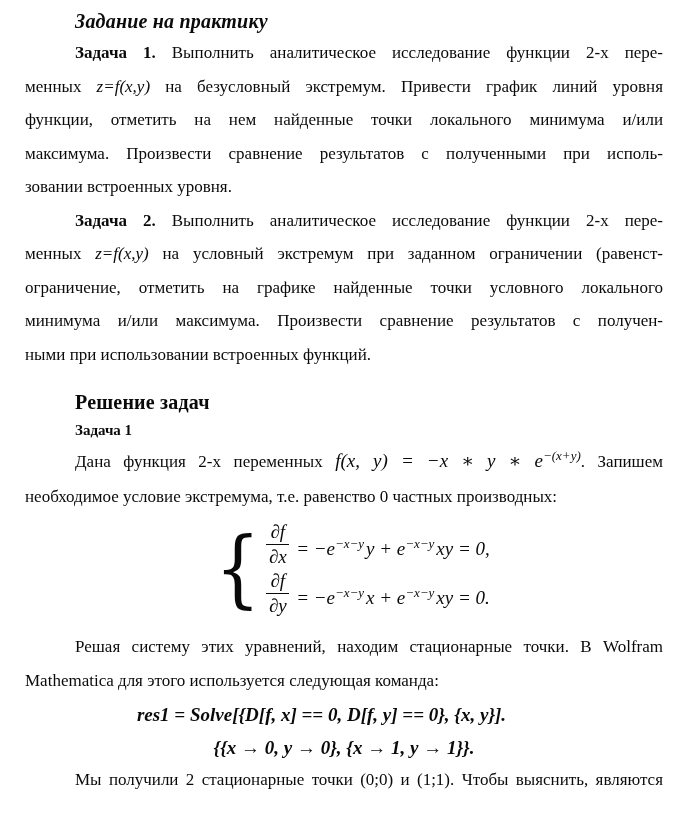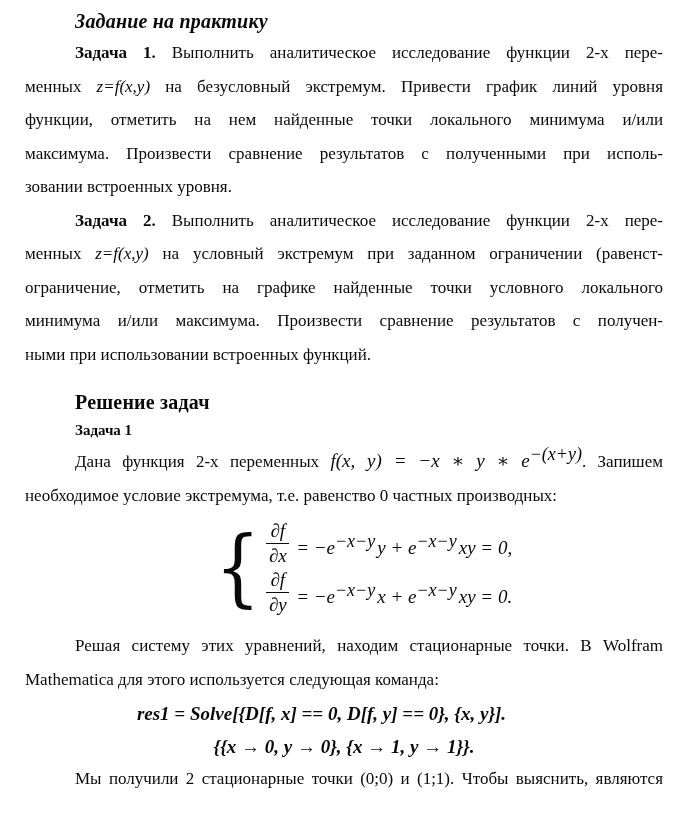--- a/index.html
+++ b/index.html
@@ -31,21 +31,21 @@
     text-align:justify;
     text-align-last:justify;
     white-space:normal;
   }
   .line.last { text-align-last:left; }
   .line.indent { text-indent:50px; }
   .tall .line { line-height:34px; }
   .b { font-weight:bold; }
   .i { font-style:italic; }
   .math { font-style:italic; font-size:19px; font-family:"Liberation Serif","DejaVu Serif",serif; }
-  .msup { font-size:18px; position:relative; top:-7px; }
+  .msup { font-size:13px; position:relative; top:-7px; }
   
   .eqsys {
     display:flex; align-items:center;
     height:96px; margin:6px 0 0 186px;
   }
   .brace {
     font-size:84px; line-height:96px; font-weight:400;
     font-family:"DejaVu Serif","Liberation Serif",serif;
     transform:scaleX(.85);
   }

